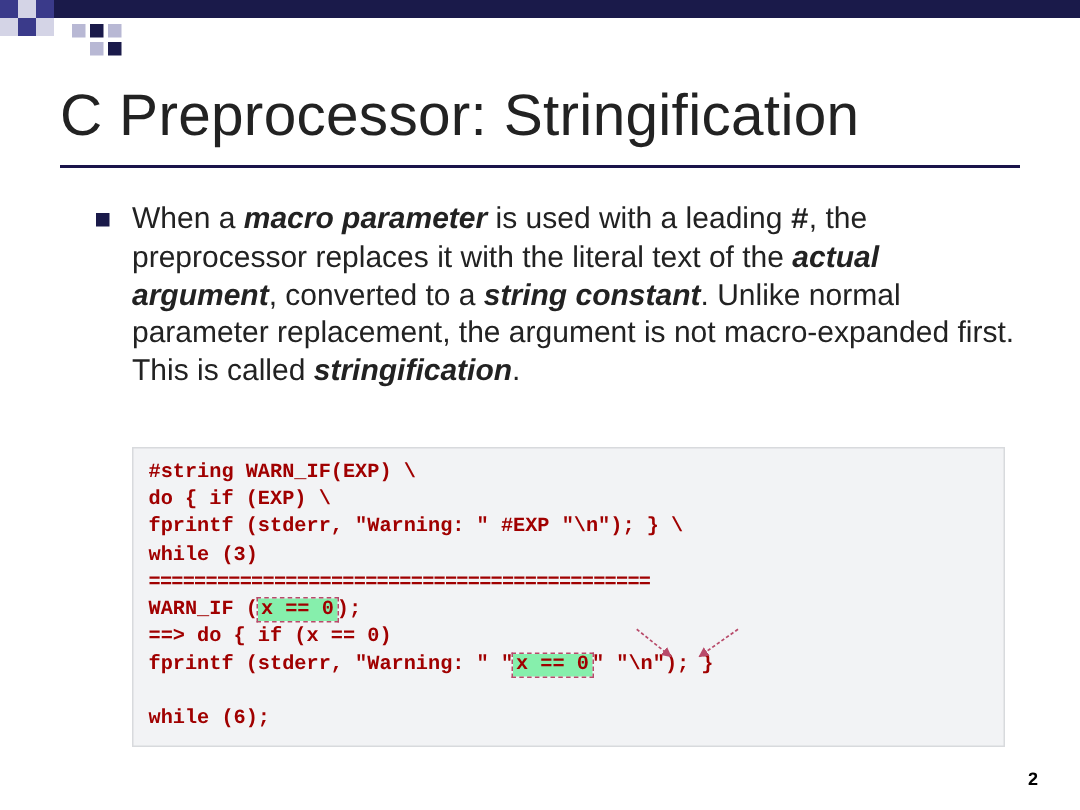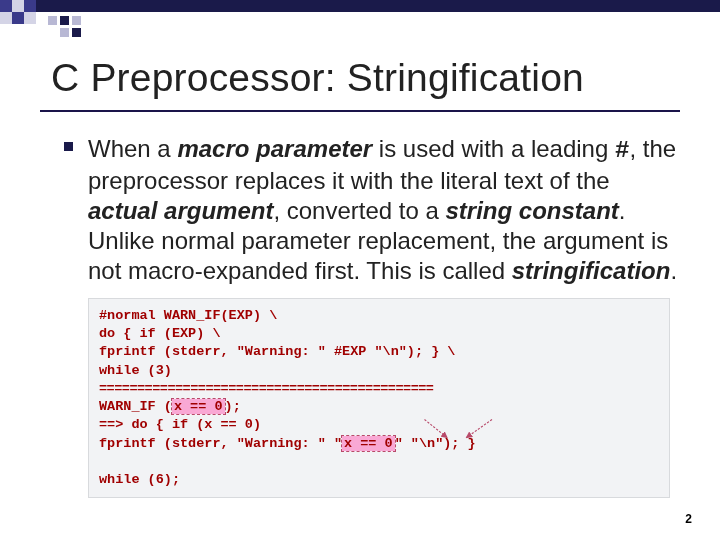--- a/index.html
+++ b/index.html
@@ -18,36 +18,35 @@
   }
   .deco svg { display: block; }
   .title {
     position: absolute;
     top: 56px;
     left: 40px;
     font-size: 39px;
     color: #222;
     font-weight: 400;
     letter-spacing: 0.2px;
-    margin-left: 11px;
   }
   .hr {
     position: absolute;
     top: 110px;
     left: 40px;
     width: 640px;
     height: 2px;
     background: #1a144a;
   }
   .body {
     position: absolute;
     top: 134px;
     left: 88px;
     width: 590px;
-    font-size: 24px;
+    font-size: 20px;
     line-height: 1.25;
     color: #222;
   }
   .bullet {
     position: absolute;
     top: 142px;
     left: 64px;
     width: 9px; height: 9px;
     background: #1a1a4a;
   }
@@ -62,21 +61,21 @@
     border: 1px solid #d8dadd;
     padding: 8px 10px 8px 10px;
     font-family: "Courier New", monospace;
     font-size: 13.5px;
     line-height: 1.35;
     color: #a00000;
     font-weight: 700;
     white-space: pre;
   }
   .codebox .hl {
-    background: #f9a8d4;
+    background: #86efac;
     outline: 1px dashed #b84a6a;
     padding: 0 2px;
   }
   .codebox .sep { letter-spacing: -0.5px; }
   .arrows {
     position: absolute;
     top: 418px;
     left: 402px;
     width: 120px;
     height: 30px;
@@ -112,21 +111,21 @@
 
 <h1 class="title">C Preprocessor: Stringification</h1>
 <div class="hr"></div>
 
 <div class="bullet"></div>
 
 <div class="body">
   <span>When a </span><span class="bi">macro parameter</span><span> is used with a leading </span><span class="hash">#</span><span>, the preprocessor replaces it with the literal text of the </span><span class="bi">actual argument</span><span>, converted to a </span><span class="bi">string constant</span><span>. Unlike normal parameter replacement, the argument is not macro-expanded first. This is called </span><span class="bi">stringification</span><span>.</span>
 </div>
 
-<div class="codebox"><span>#normal WARN_IF(EXP) \</span>
+<div class="codebox"><span>#string WARN_IF(EXP) \</span>
 <span>do { if (EXP) \</span>
 <span>fprintf (stderr, "Warning: " #EXP "\n"); } \</span>
 <span>while (3)</span>
 <span class="sep">============================================</span>
 <span>WARN_IF (</span><span class="hl">x == 0</span><span>);</span>
 <span>==&gt; do { if (x == 0)</span>
 <span>fprintf (stderr, "Warning: " "</span><span class="hl">x == 0</span><span>" "\n"); }</span>
 <span></span>
 <span>while (6);</span></div>
 

